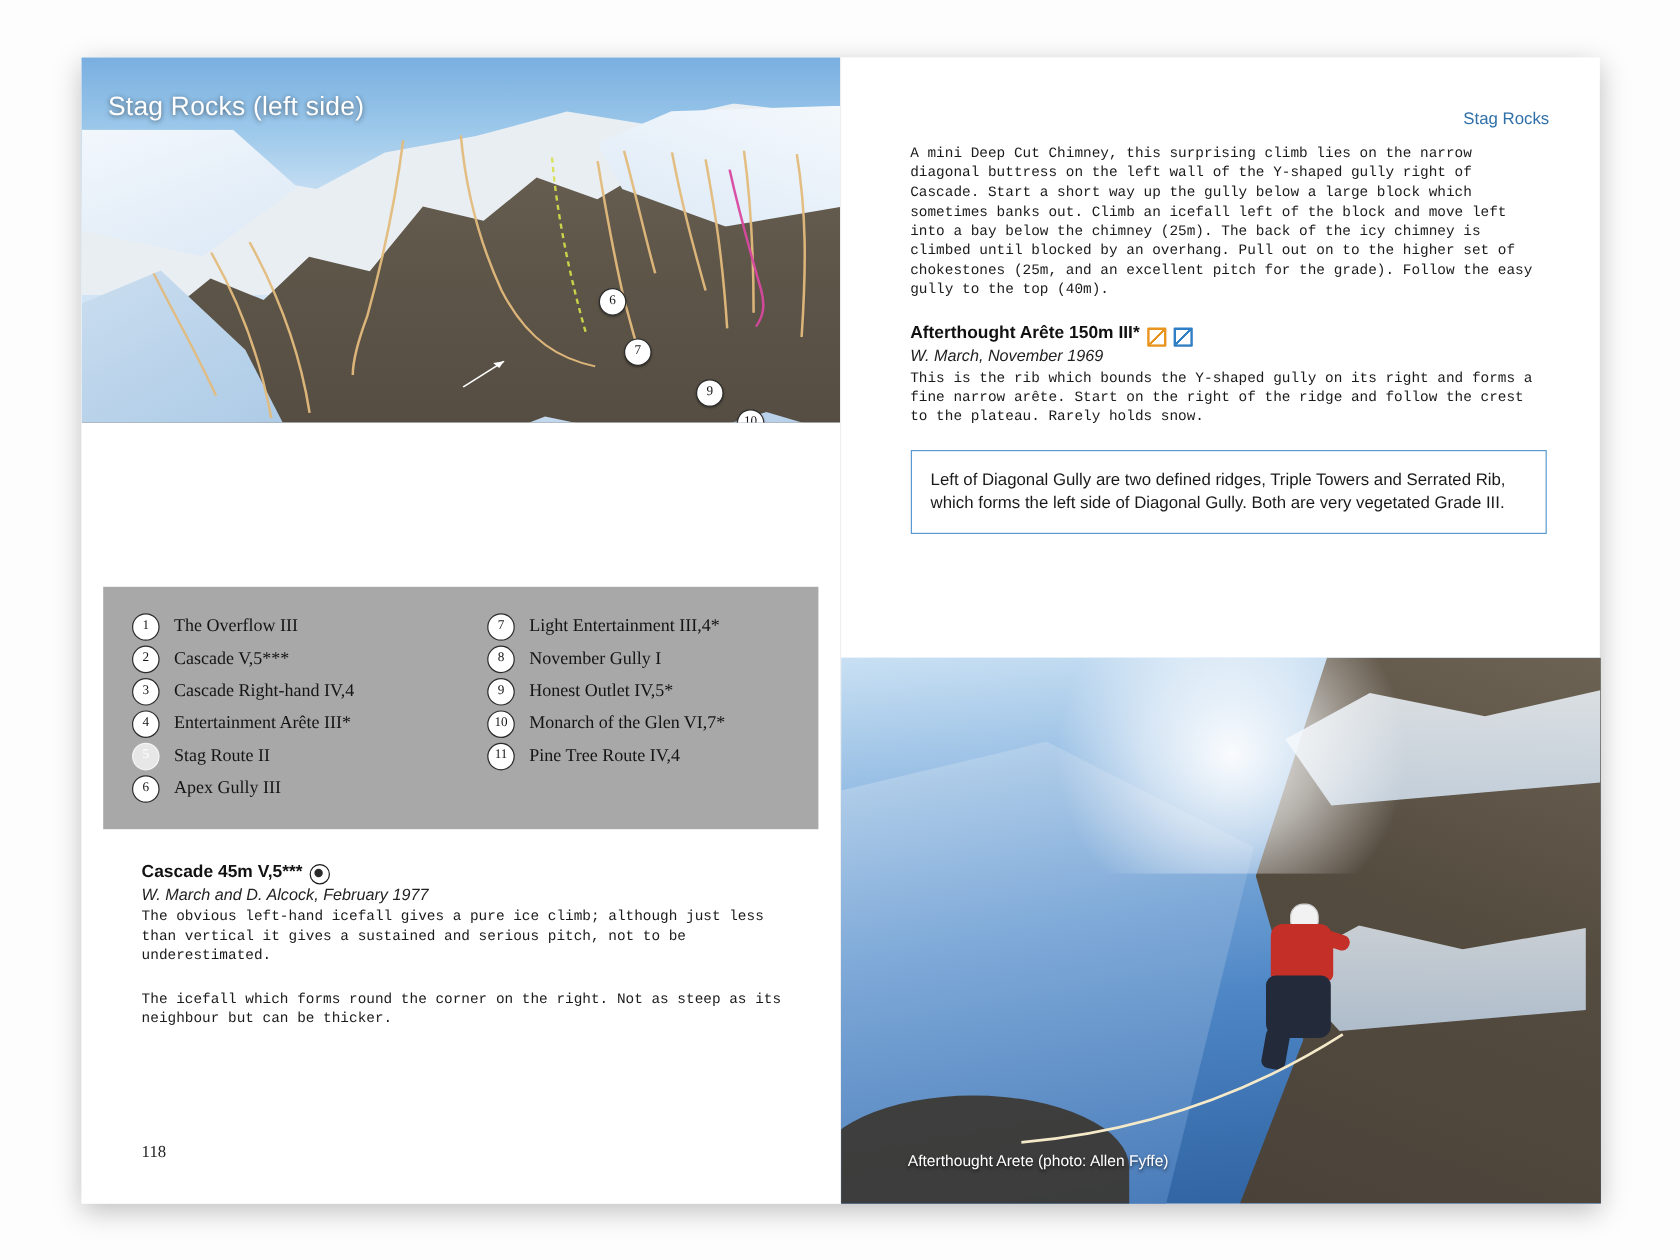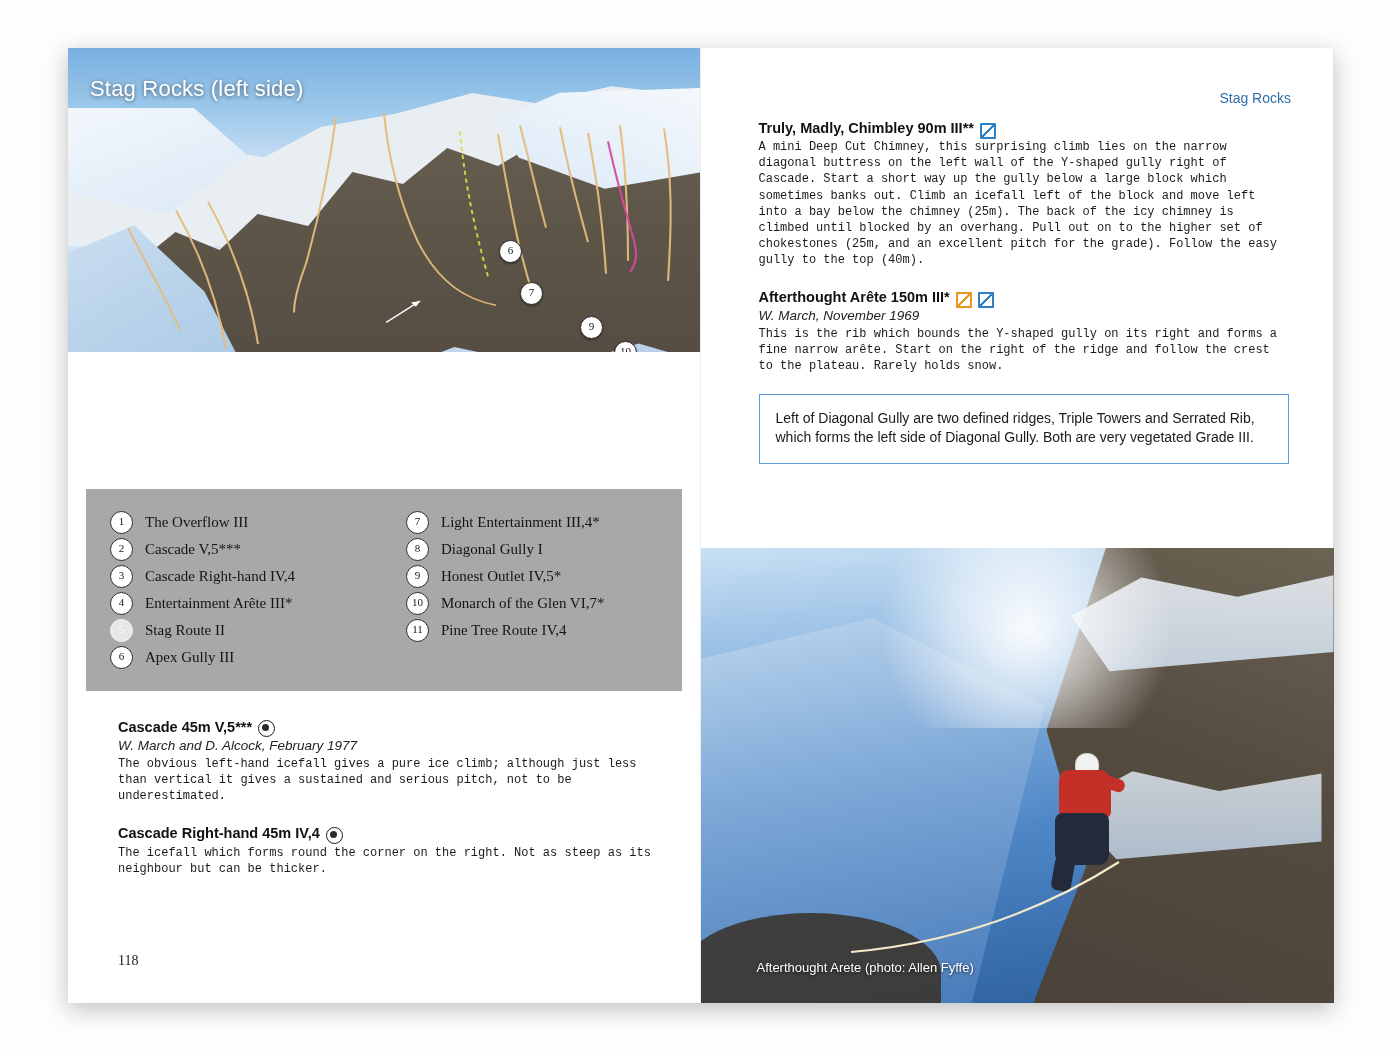--- a/index.html
+++ b/index.html
@@ -452,21 +452,21 @@
               <div class="legend-text">Apex Gully III</div>
             </div>
           </div>
           <div class="legend-col">
             <div class="legend-item">
               <div class="legend-num">7</div>
               <div class="legend-text">Light Entertainment III,4*</div>
             </div>
             <div class="legend-item">
               <div class="legend-num">8</div>
-              <div class="legend-text">Diagonal Gully I</div>
+              <div class="legend-text">November Gully I</div>
             </div>
             <div class="legend-item">
               <div class="legend-num">9</div>
               <div class="legend-text">Honest Outlet IV,5*</div>
             </div>
             <div class="legend-item">
               <div class="legend-num">10</div>
               <div class="legend-text">Monarch of the Glen VI,7*</div>
             </div>
             <div class="legend-item">
@@ -478,39 +478,31 @@
       </div>
 
       <div class="left-text">
         <div class="route-head">
           <span>Cascade 45m V,5***</span>
           <span class="badge-circle"></span>
         </div>
         <div class="route-first">W. March and D. Alcock, February 1977</div>
         <div class="route-body">The obvious left-hand icefall gives a pure ice climb; although just less than vertical it gives a sustained and serious pitch, not to be underestimated.</div>
 
-        <div class="route-head">
-          <span>Cascade Right-hand 45m IV,4</span>
-          <span class="badge-circle"></span>
-        </div>
         <div class="route-body">The icefall which forms round the corner on the right. Not as steep as its neighbour but can be thicker.</div>
       </div>
 
       <div class="page-num">118</div>
     </div>
 
     <div class="page-right">
 
       <div class="running-head">Stag Rocks</div>
 
       <div class="right-text">
-        <div class="route-head">
-          <span>Truly, Madly, Chimbley 90m III**</span>
-          <span class="badge-square"></span>
-        </div>
         <div class="route-body">A mini Deep Cut Chimney, this surprising climb lies on the narrow diagonal buttress on the left wall of the Y-shaped gully right of Cascade. Start a short way up the gully below a large block which sometimes banks out. Climb an icefall left of the block and move left into a bay below the chimney (25m). The back of the icy chimney is climbed until blocked by an overhang. Pull out on to the higher set of chokestones (25m, and an excellent pitch for the grade). Follow the easy gully to the top (40m).</div>
 
         <div class="route-head">
           <span>Afterthought Arête 150m III*</span>
           <span class="badge-square orange"></span>
           <span class="badge-square"></span>
         </div>
         <div class="route-first">W. March, November 1969</div>
         <div class="route-body">This is the rib which bounds the Y-shaped gully on its right and forms a fine narrow arête. Start on the right of the ridge and follow the crest to the plateau. Rarely holds snow.</div>
 

